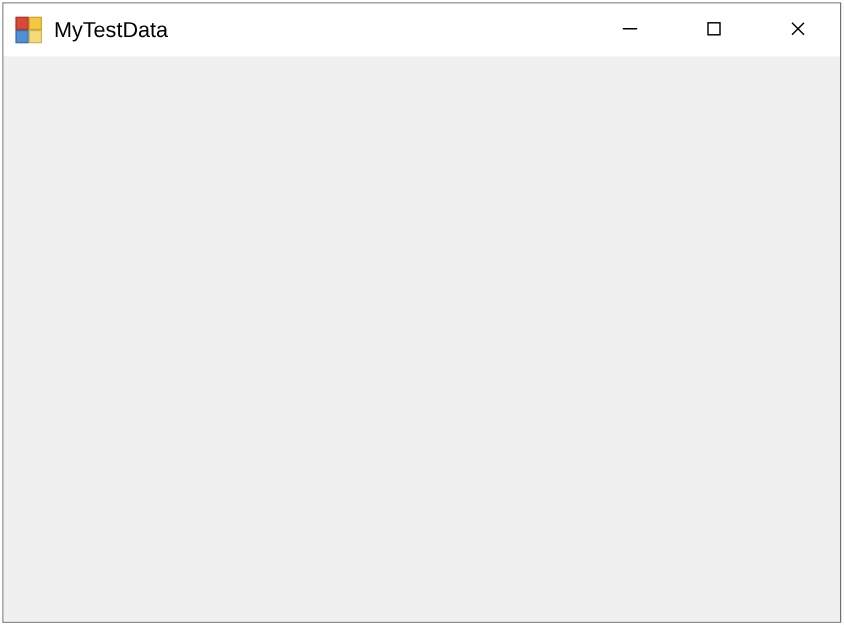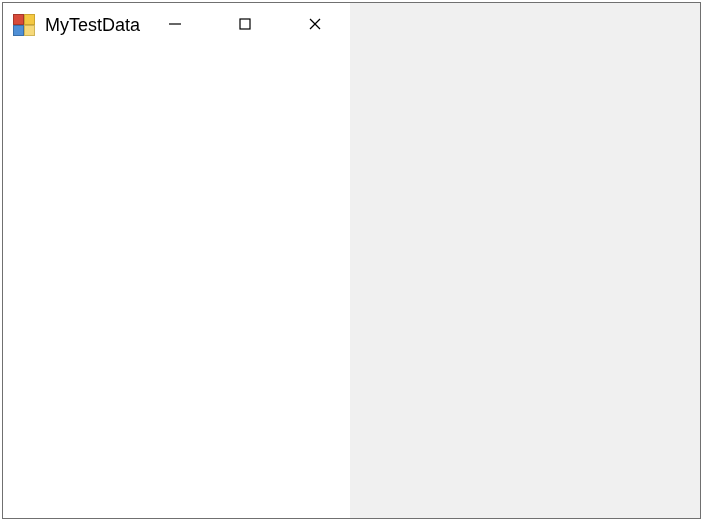--- a/index.html
+++ b/index.html
@@ -14,20 +14,21 @@
       height: 521px;
       overflow: hidden;
     }
     .window {
       width: 699px;
       height: 517px;
       margin: 2px;
       border: 1px solid #707070;
       background: #fff;
       display: flex;
+      flex-direction: column;
     }
     .titlebar {
       height: 44px;
       display: flex;
       align-items: center;
       background: #fff;
       padding-left: 10px;
     }
     .app-icon {
       width: 22px;

